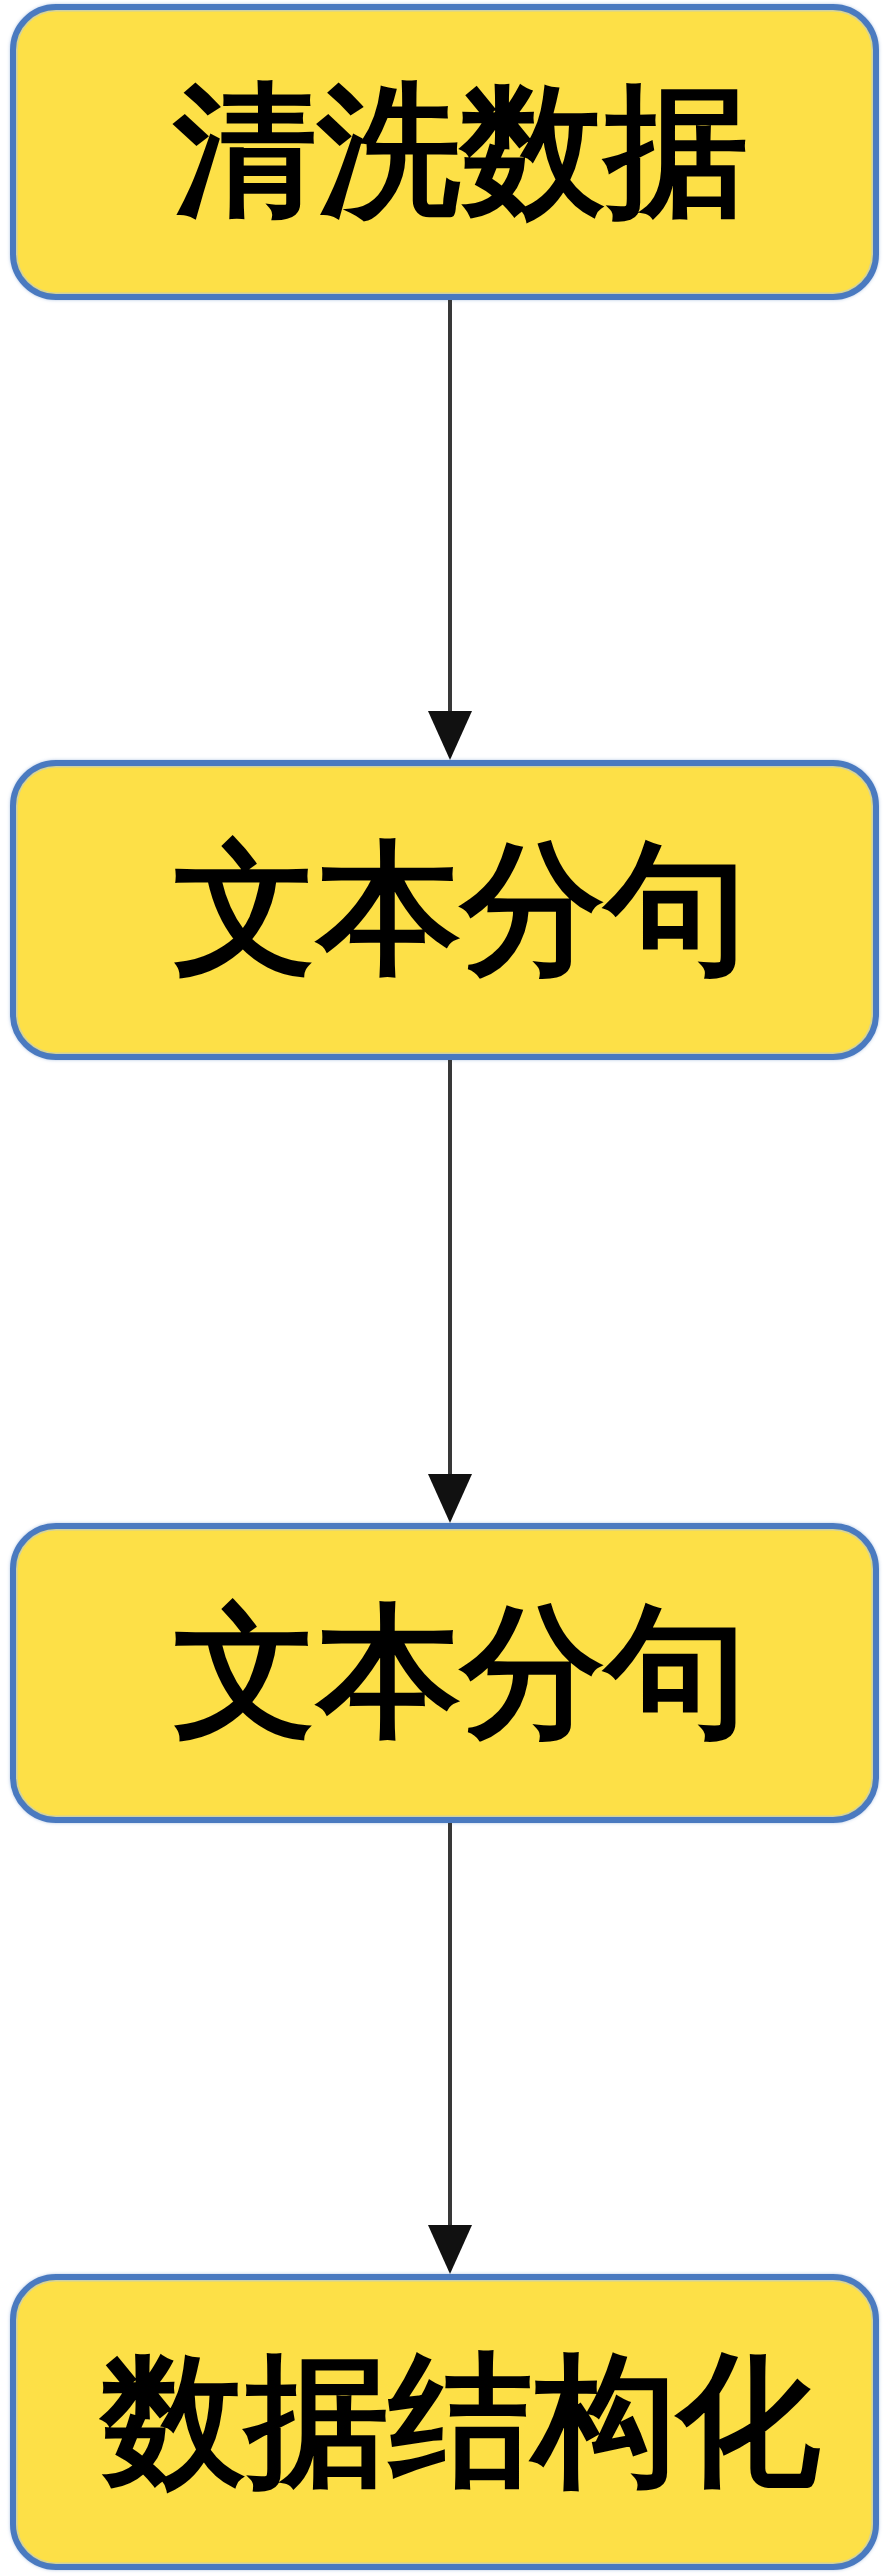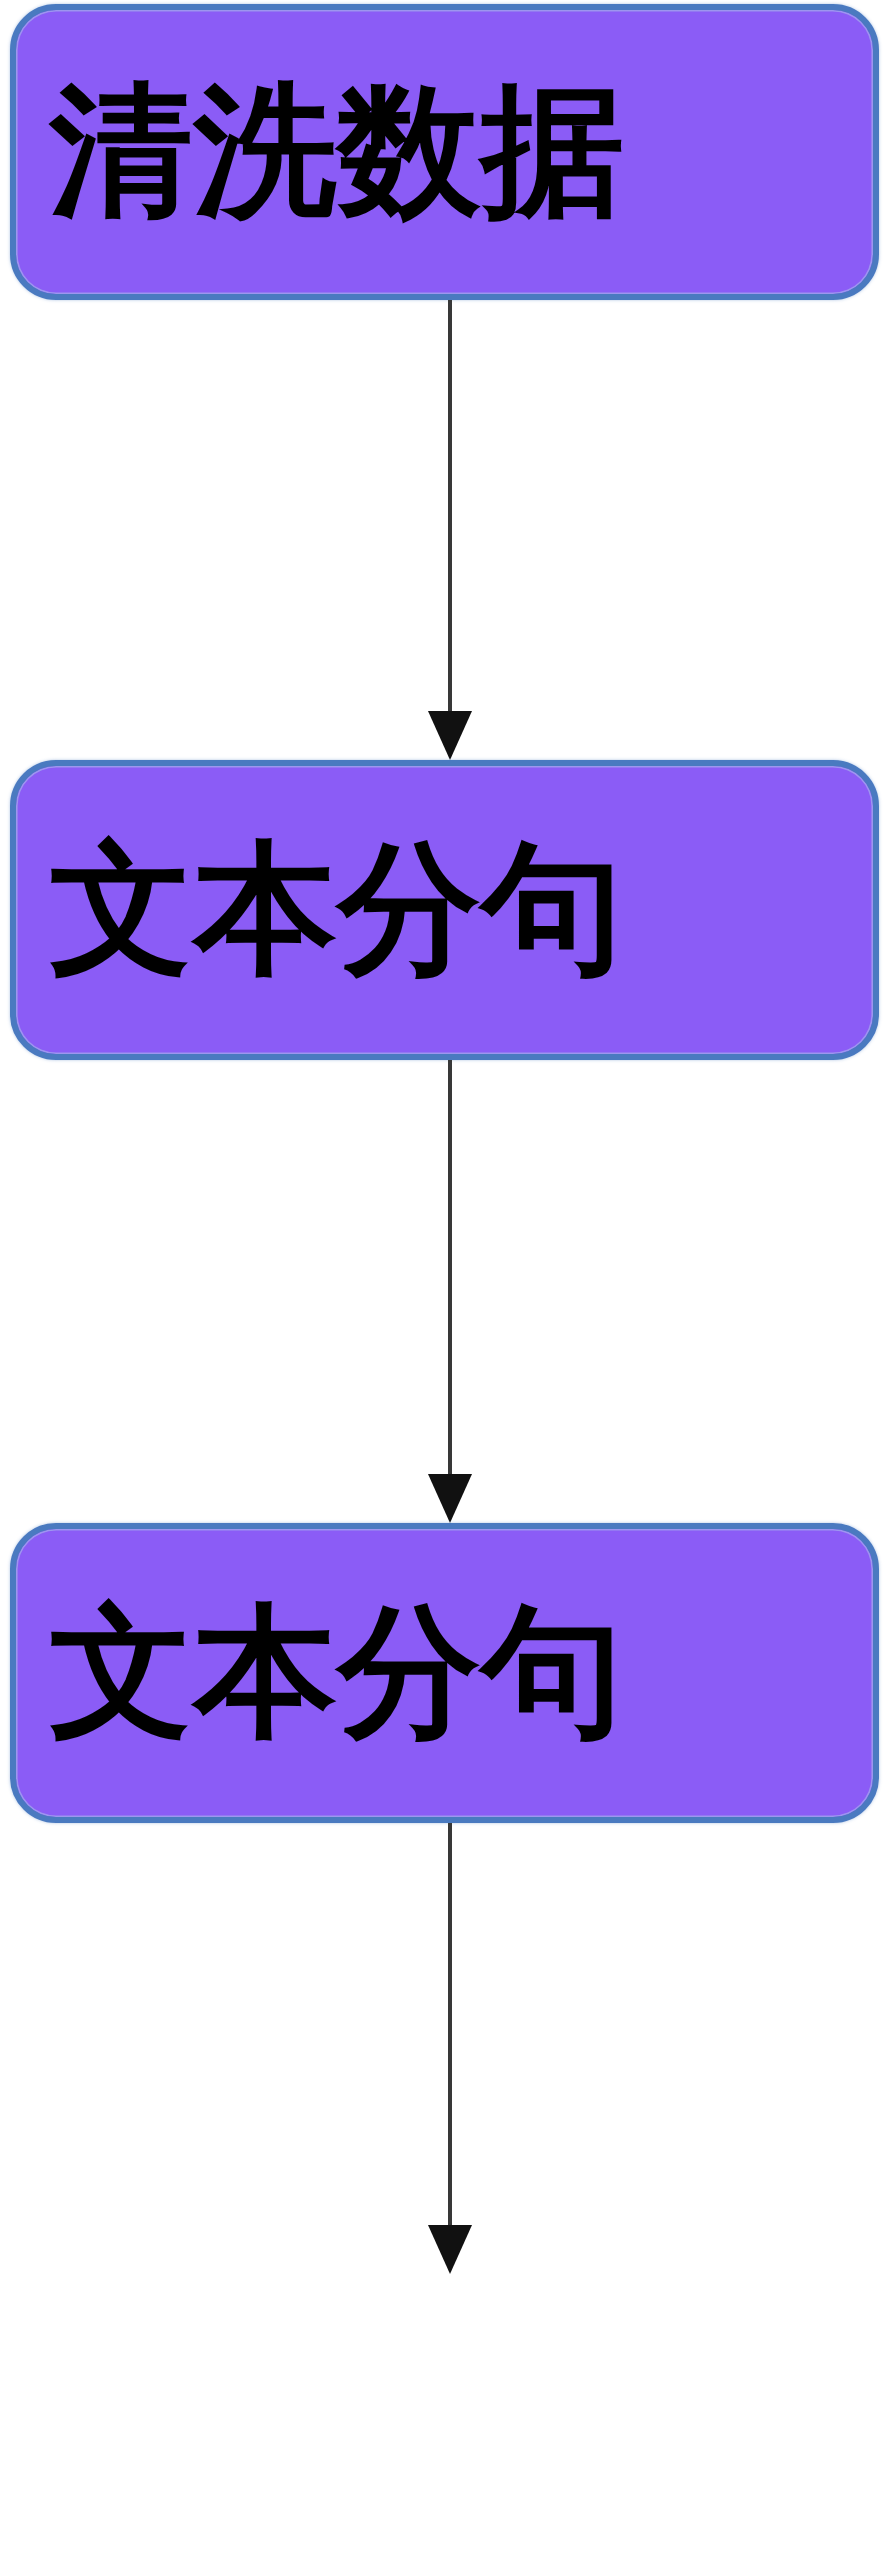--- a/index.html
+++ b/index.html
@@ -16,25 +16,25 @@
     font-family: "Liberation Serif", "DejaVu Serif", serif;
   }
   
   .node {
     position: absolute;
     left: 9.6px;
     width: 869px;
     box-sizing: border-box;
     border: 6.4px solid #4a7ac0;
     border-radius: 46px;
-    background: #8b5cf6;
+    background: #fde047;
     box-shadow: 0 0 3.2px rgba(74,122,192,0.45), inset 0 0 0 1.6px rgba(173,199,233,0.55);
     display: flex;
     align-items: center;
-    justify-content: flex-start;
+    justify-content: center;
     padding-left: 34px;
   }
   .node-label {
     font-size: 143px;
     font-weight: 700;
     color: #000000;
     letter-spacing: 0.8px;
     line-height: 1;
     white-space: nowrap;
     text-align: center;
@@ -95,15 +95,18 @@
 
   <div class="node n3">
     <span class="node-label">文本分句</span>
   </div>
 
   <div class="arrow a3">
     <div class="arrow-shaft"></div>
     <div class="arrow-head"></div>
   </div>
 
+  <div class="node n4">
+    <span class="node-label">数据结构化</span>
+  </div>
 
 </div>
 
 
 </body></html>

